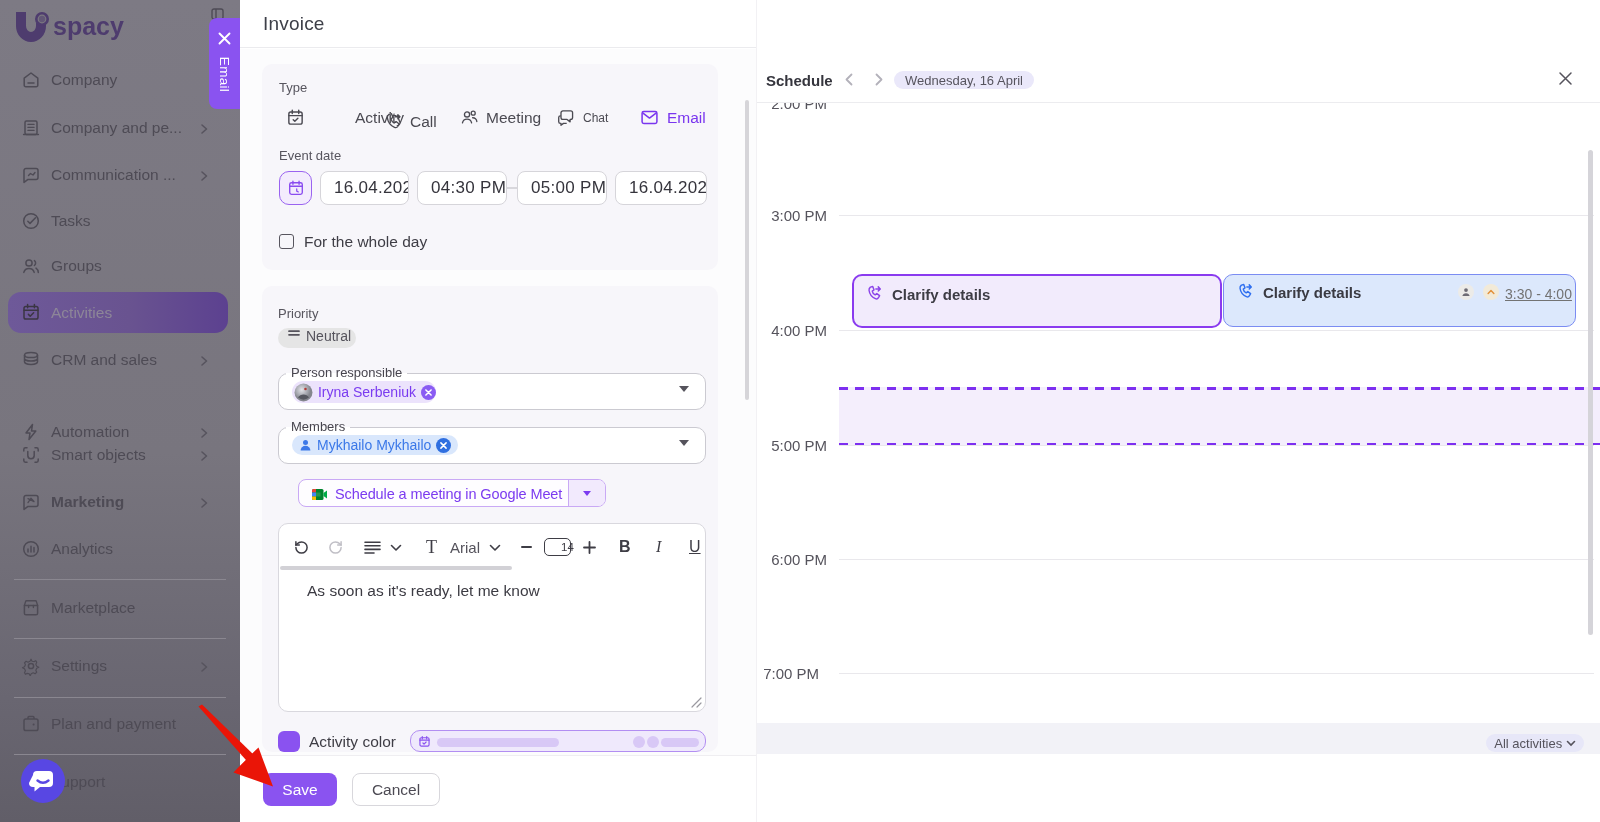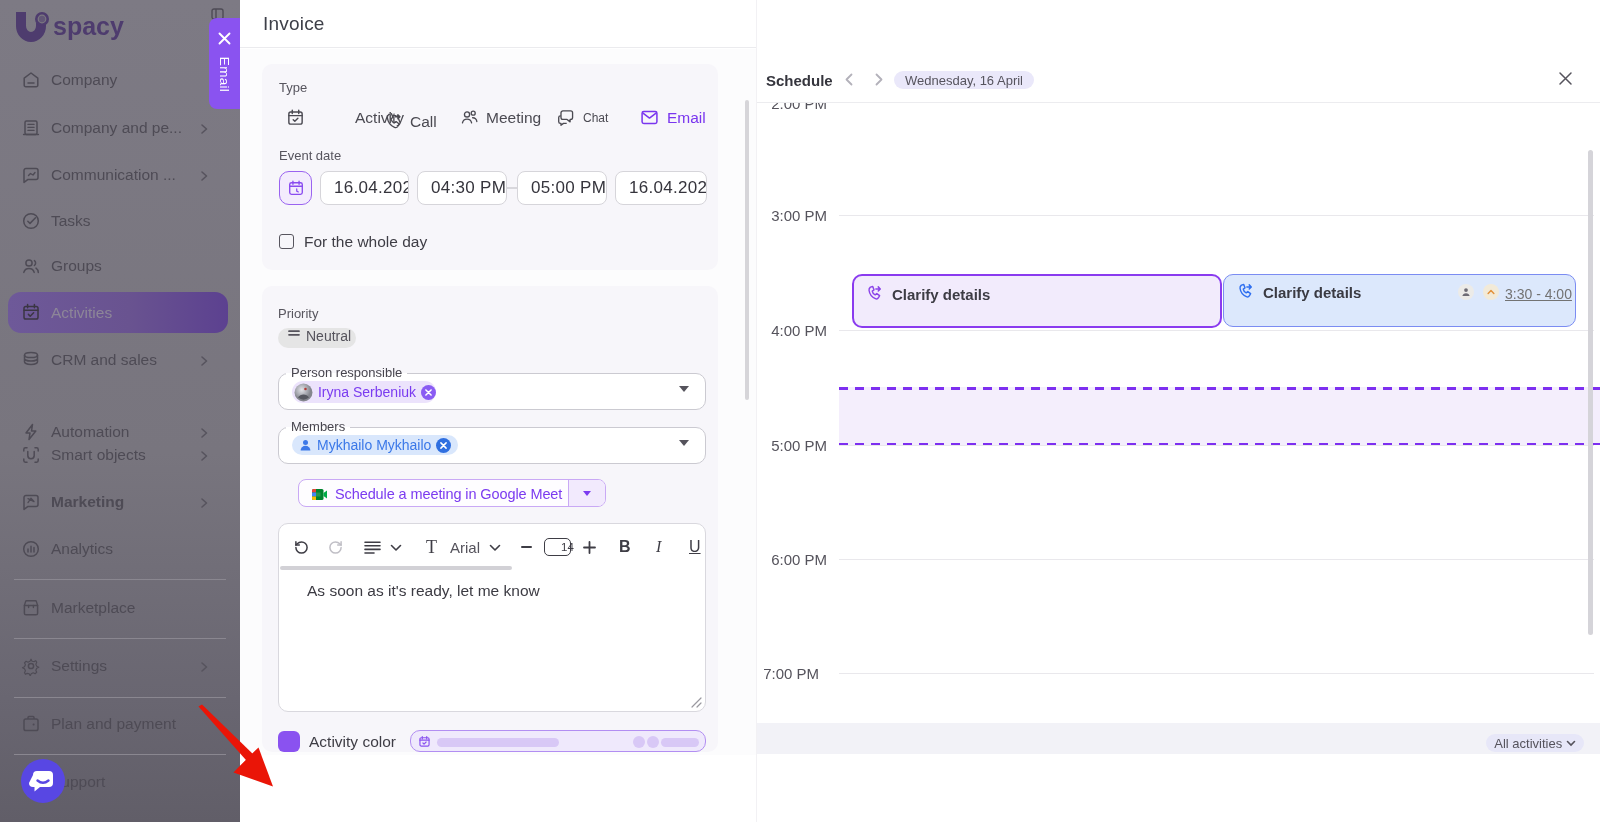--- a/index.html
+++ b/index.html
@@ -386,20 +386,24 @@
               <path d="M7.6 12.3 l1.7 1.7 3.2-3.2" fill="none" stroke="#8a52f0" stroke-width="1.8" stroke-linecap="round" stroke-linejoin="round"></path>
             </svg>
           <div style="position:absolute; left:26px; top:6.5px; width:122px; height:9px; background:#d8c8f6; border-radius:4.5px;"></div>
           <div style="position:absolute; left:222px; top:5px; width:12px; height:12px; background:#d8c8f6; border-radius:50%;"></div>
           <div style="position:absolute; left:236px; top:5px; width:12px; height:12px; background:#d8c8f6; border-radius:50%;"></div>
           <div style="position:absolute; left:250px; top:6.5px; width:38px; height:9px; background:#d8c8f6; border-radius:4.5px;"></div>
         </div>
       </div>
     </div>
 
+    <div class="abs" id="lfooter">
+      <div id="savebtn">Save</div>
+      <div id="cancelbtn">Cancel</div>
+    </div>
     <div class="abs" id="lscrollbar"></div>
 
     <div class="abs" id="sched">
       <div id="shead">
         <div style="position:absolute; left:9px; top:72px; font-size:15px; font-weight:bold; color:#35353d;">Schedule</div>
         <svg style="position:absolute; left:85px; top:72px;" width="14" height="15" viewBox="0 0 14 15">
             <path d="M9.5 2.5 L4.5 7.5 L9.5 12.5" fill="none" stroke="#b3b1ba" stroke-width="1.8" stroke-linecap="round" stroke-linejoin="round"></path>
           </svg>
         <svg style="position:absolute; left:115px; top:72px;" width="14" height="15" viewBox="0 0 14 15">
             <path d="M4.5 2.5 L9.5 7.5 L4.5 12.5" fill="none" stroke="#b3b1ba" stroke-width="1.8" stroke-linecap="round" stroke-linejoin="round"></path>

